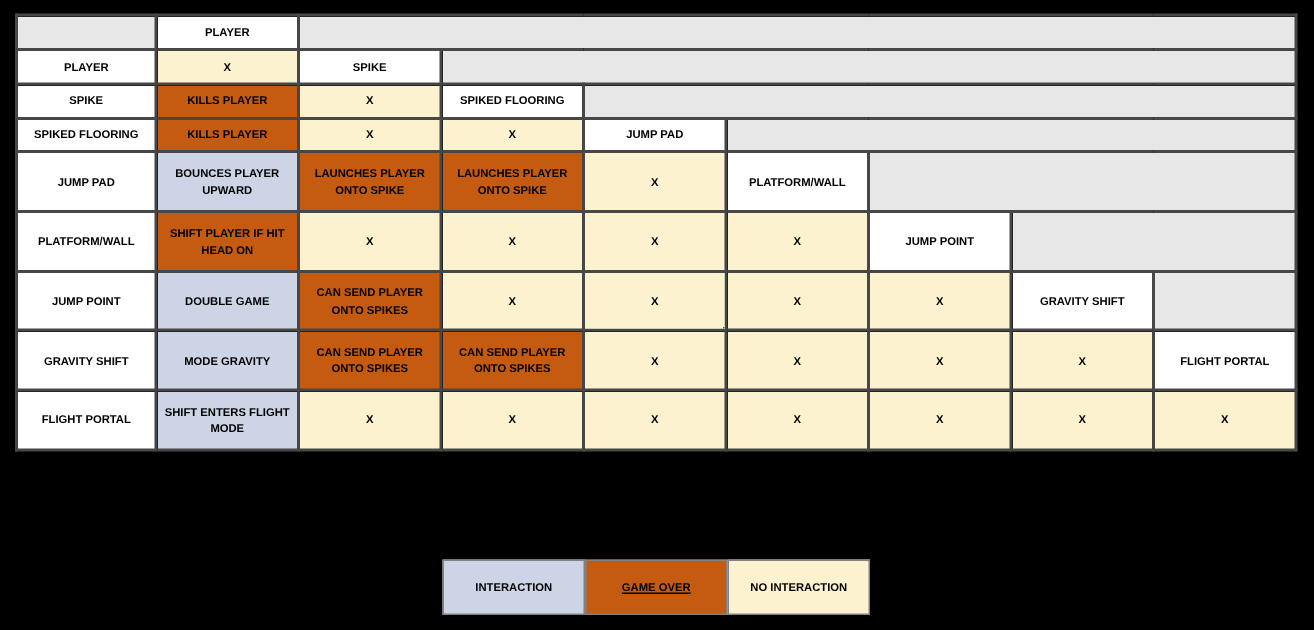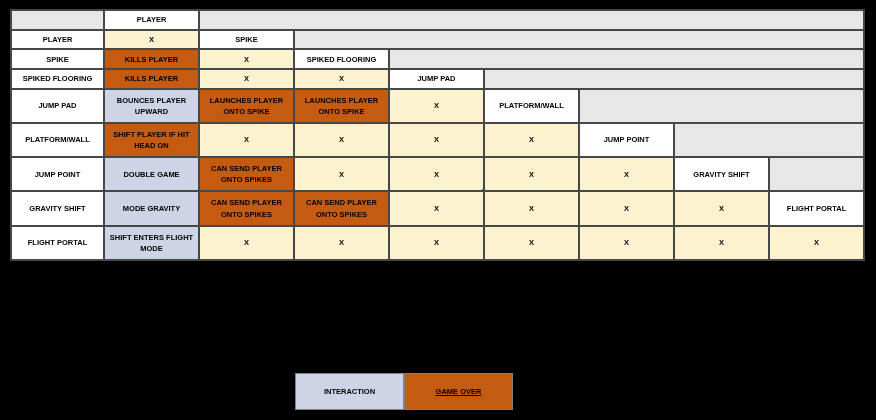--- a/index.html
+++ b/index.html
@@ -7,21 +7,21 @@
   body {
     width: 876px; height: 420px;
     position: relative; overflow: hidden;
     background: var(--canvas_bg, #000);
     font-family: "Liberation Sans", sans-serif;
   }
   .stage { position: absolute; inset: 0; }
 
   table.matrix {
     position: absolute; left: 10px; top: 9px;
-    width: 853px; height: 252px;
+    width: 853px; height: 292px;
     border-collapse: collapse; table-layout: fixed; padding-left: 42px;
   }
   table.matrix td {
     font-size: 7.5px; font-weight: 700; text-align: center; vertical-align: middle;
     color: var(--text, #000); line-height: 1.5; padding: 1px 2px;
     border: 2px solid var(--border, #474747);
     overflow: hidden;
   }
   td.rowlabel, td.colheader { background: var(--header_bg, #fff); }
   td.corner  { background: var(--empty_bg, #e7e7e7); }
@@ -43,21 +43,21 @@
     pointer-events: none; z-index: 3;
   }
   .sel-handle {
     position: absolute; right: -4px; bottom: -4px;
     width: 5px; height: 5px;
     background: var(--selection, #217346); z-index: 4;
   }
 
   .legend { position: absolute; left: 295px; top: 373px; display: flex; }
   .legend-item {
-    width: 109px; height: 37px;
+    width: 95px; height: 37px;
     display: flex; align-items: center; justify-content: center;
     font-size: 7.5px; font-weight: 700; color: var(--text, #000);
     border: 1px solid #818181;
   }
   .legend-item.type-interaction    { background: var(--interaction, #cdd4e6); }
   .legend-item.type-game_over      { background: var(--game_over, #c55a11); text-decoration: underline; }
   .legend-item.type-no_interaction { background: var(--no_interaction, #fcf2cf); }
 </style>
 </head>
 <body style="--canvas_bg: #000000; --border: #474747; --text: #000000; --header_bg: #ffffff; --empty_bg: #e7e7e7; --interaction: #cdd4e6; --game_over: #c55a11; --no_interaction: #fcf2cf; --selection: #217346;">
@@ -154,15 +154,16 @@
           <td class="cell type-no_interaction">X</td>
           <td class="cell type-no_interaction">X</td>
           <td class="cell type-no_interaction">X</td>
         </tr>
       </tbody>
   </table>
 
   <div class="legend">
     <div class="legend-item type-interaction">INTERACTION</div>
     <div class="legend-item type-game_over">GAME OVER</div>
+    <div class="legend-item type-no_interaction">NO INTERACTION</div>
   </div>
 
 </div>
 
 </body></html>

